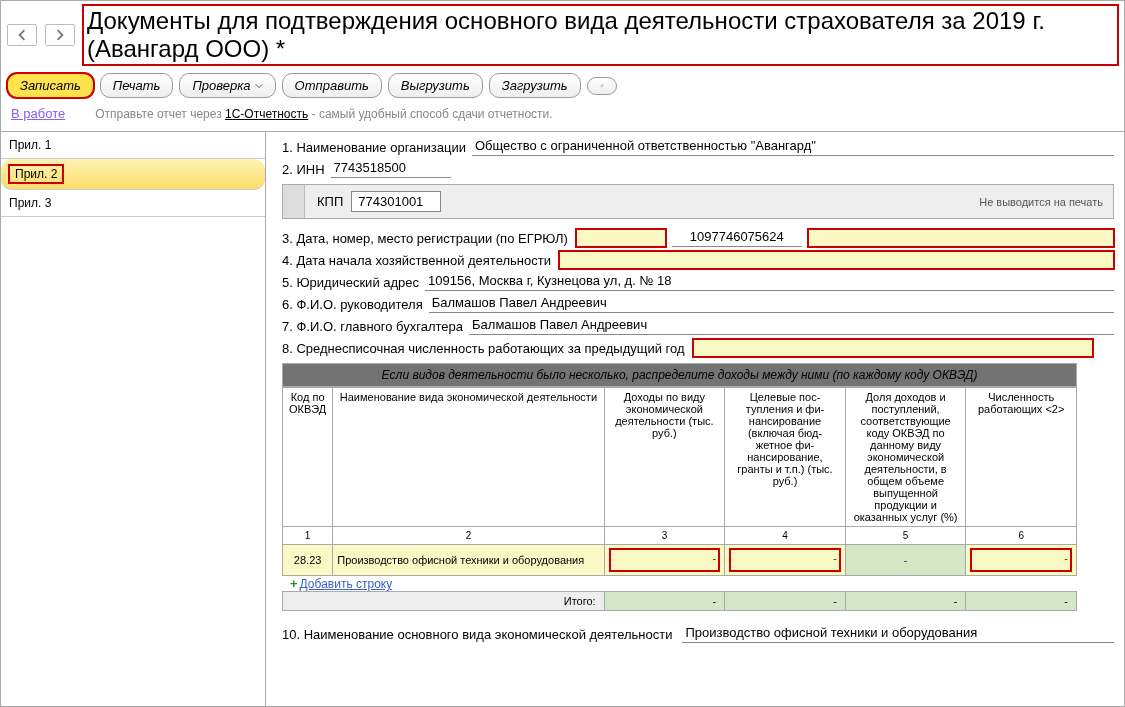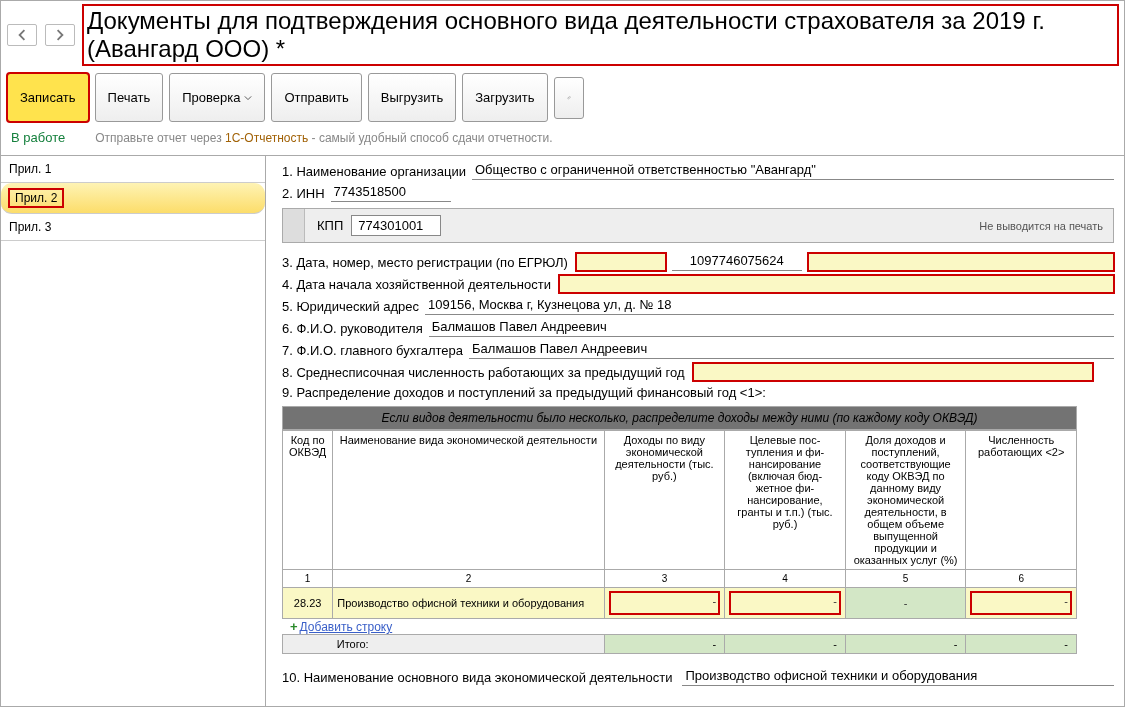--- a/index.html
+++ b/index.html
@@ -21,32 +21,32 @@
   .nav-btn svg { width: 12px; height: 12px; }
   .title {
     font-size: 24px;
     flex: 1;
     padding: 2px 4px;
   }
   .red-box { outline: 2px solid #c00; outline-offset: -1px; }
 
   .toolbar { display: flex; align-items: center; padding: 4px 6px; gap: 6px; }
   .btn {
-    padding: 16px 12px; border: 1px solid #999; border-radius: 3px;
+    padding: 4px 12px; border: 1px solid #999; border-radius: 10px;
     background: linear-gradient(#fff,#eee); cursor: pointer; font-size: 13px;
-    display: inline-flex; align-items: center; gap: 4px;
+    display: inline-flex; align-items: center; gap: 4px; font-style: italic;
   }
   .btn.primary.red-box { background: #ffe34d; border-color: #c8992e; }
   .btn svg { width: 8px; height: 8px; }
   .clip-btn { width: 30px; }
 
   .status-line { padding: 4px 10px 10px 10px; display: flex; align-items: baseline; gap: 30px; }
-  .status-link { color: #15803d; cursor: pointer; }
+  .status-link { text-decoration: underline; color: #8b5cf6; cursor: pointer; }
   .hint { color: #888; font-size: 12px; }
-  .hint a { color: #a16207; cursor: pointer; }
+  .hint a { color: #000000; text-decoration: underline; cursor: pointer; }
 
   .main { display: flex; height: calc(100% - 100px); }
   .sidebar { width: 265px; border-right: 1px solid #aaa; border-top: 1px solid #aaa; }
   .sidebar-item { padding: 6px 8px; border-bottom: 1px solid #ccc; cursor: pointer; font-size: 12px; }
   .sidebar-item.active { background: linear-gradient(#fef3b4,#fcdd6a); border-radius: 11px; }
   .sidebar-item .pill { display: inline-block; }
 
   .content { flex: 1; overflow-y: auto; padding: 6px 10px 20px 16px; border-top: 1px solid #aaa; }
   .row { margin-bottom: 4px; display: flex; align-items: center; flex-wrap: nowrap; }
   .row-label { white-space: nowrap; }
@@ -193,23 +193,20 @@
       <div class="row">
         <span class="row-label">7. Ф.И.О. главного бухгалтера</span>
         <span class="underline-field flex1">Балмашов Павел Андреевич</span>
       </div>
 
       <div class="row">
         <span class="row-label">8. Среднесписочная численность работающих за предыдущий год</span>
         <span class="underline-field yellow-input red-box flex1" style="max-width:400px; margin-left:8px;"></span>
       </div>
 
-      <div class="row">
-        <span class="row-label">9. Распределение доходов и поступлений за предыдущий финансовый год &lt;1&gt;:</span>
-      </div>
 
       <div class="table-note" style="width:795px;">Если видов деятельности было несколько, распределите доходы между ними (по каждому коду ОКВЭД)</div>
 
       <table class="dist">
         <tbody>
             <tr>
           <th class="col1">Код по ОКВЭД</th>
           <th class="col2">Наименование вида экономической деятельности</th>
           <th class="col3">Доходы по виду экономической деятельности (тыс. руб.)</th>
           <th class="col4">Целевые пос- тупления и фи- нансирование (включая бюд- жетное фи- нансирование, гранты и т.п.) (тыс. руб.)</th>
@@ -246,21 +243,21 @@
         </tr>
       </tbody>
         </table>
       <div style="width:795px;margin-left:8px;">
         <span class="plus">+</span><span class="add-row">Добавить строку</span>
       </div>
       <table class="dist">
         <tbody>
             <tr class="total-row">
           <td class="col1" style="border-right:none;"></td>
-          <td class="col2" style="text-align:left; border-left:none;">Итого:</td>
+          <td class="col2" style="text-align:right; border-left:none;">Итого:</td>
           <td class="col3 green">-</td>
           <td class="col4 green">-</td>
           <td class="col5 green">-</td>
           <td class="col6 green">-</td>
         </tr>
       </tbody>
         </table>
 
       <div class="row" style="margin-top:14px;">
         <span class="row-label">10. Наименование основного вида экономической деятельности</span>

